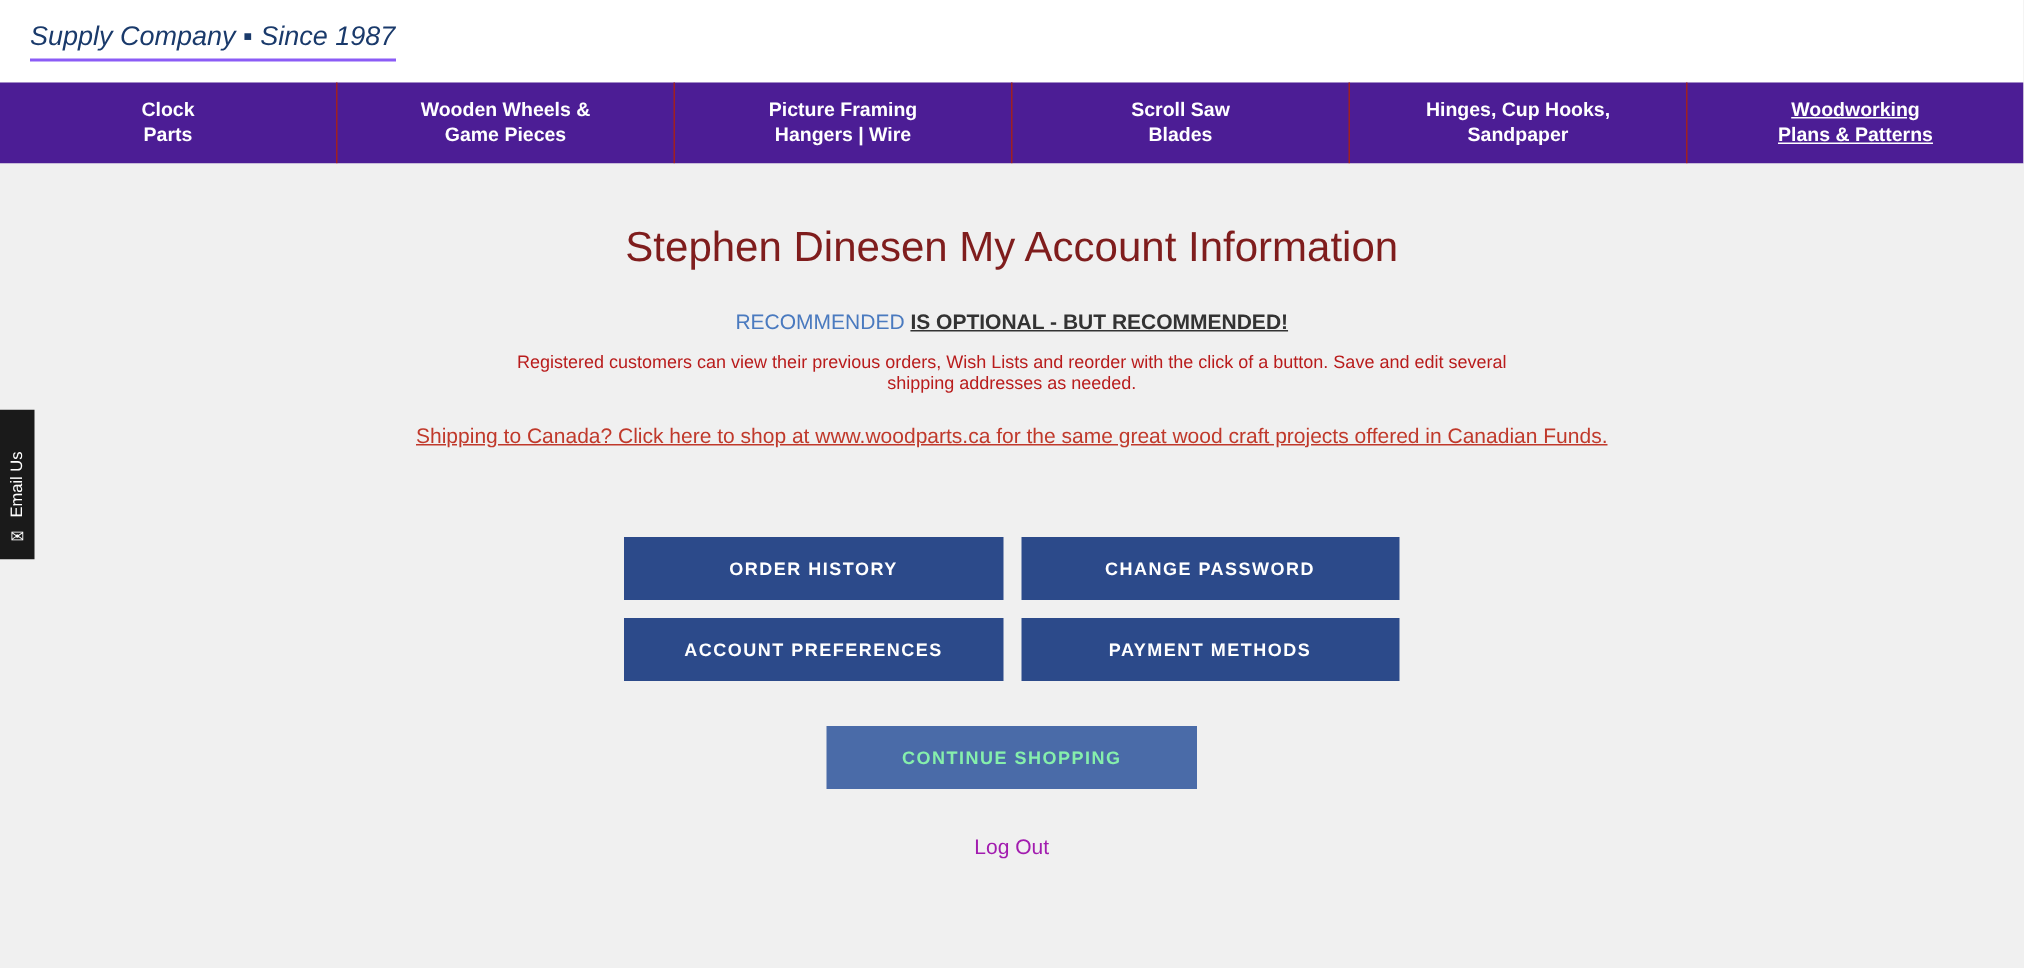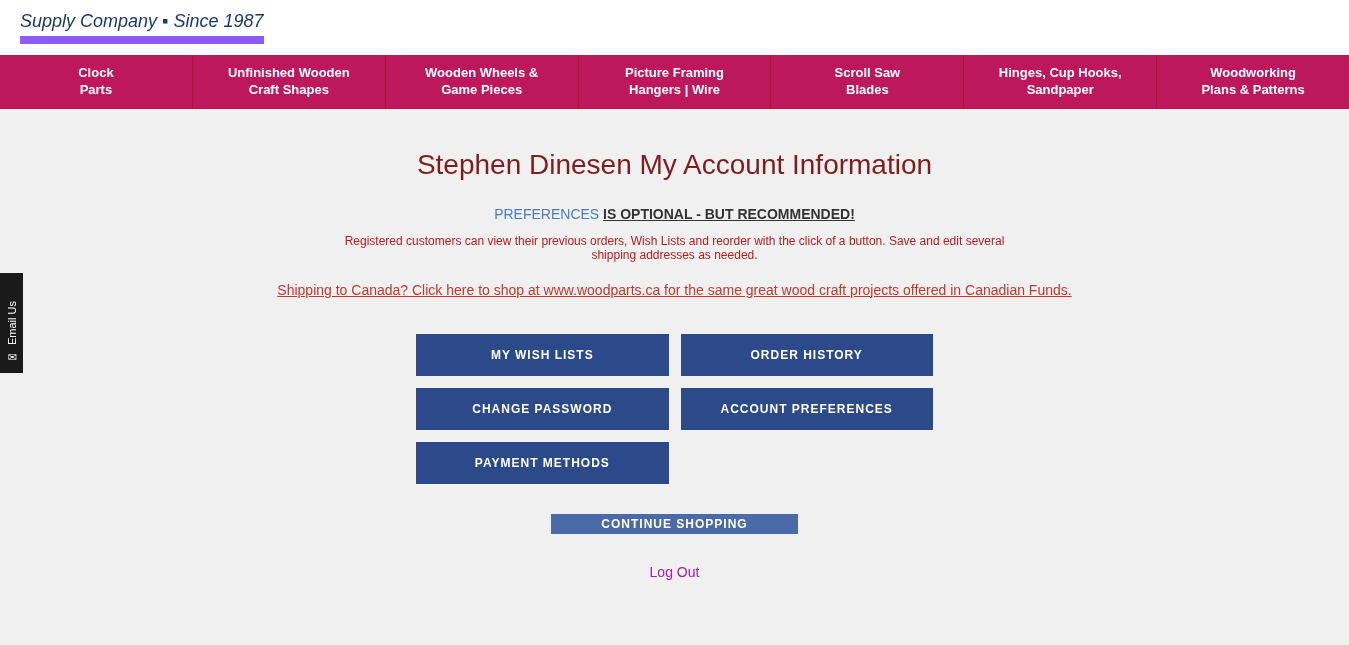--- a/index.html
+++ b/index.html
@@ -10,42 +10,42 @@
       background: #fff;
       padding: 8px 20px;
       display: flex;
       align-items: center;
       height: 55px;
     }
     .logo-text {
       font-size: 18px;
       color: #1a3a6b;
       font-style: italic;
-      border-bottom: 8px solid #8b5cf6;
+      border-bottom: 2px solid #8b5cf6;
       padding-bottom: 4px;
     }
 
     
     .nav {
-      background: #be185d;
+      background: #4c1d95;
       display: flex;
       width: 100%;
     }
     .nav-item {
       flex: 1;
       color: #fff;
       text-align: center;
       padding: 10px 8px;
       font-size: 13px;
       font-weight: bold;
       cursor: pointer;
       border-right: 1px solid #a02020;
       line-height: 1.3;
     }
-    .nav-item:last-child { border-right: none; }
+    .nav-item:last-child { border-right: none; text-decoration: underline; }
 
     
     .main-content {
       background: #f0f0f0;
       padding: 40px 20px;
       text-align: center;
       min-height: 480px;
       position: relative;
     }
 
@@ -68,21 +68,21 @@
       color: #b91c1c;
       margin-bottom: 20px;
       max-width: 700px;
       margin-left: auto;
       margin-right: auto;
     }
 
     .canada-text {
       color: #c0392b;
       font-size: 14px;
-      margin-bottom: 36px;
+      margin-bottom: 60px;
       max-width: 800px;
       margin-left: auto;
       margin-right: auto;
     }
     .canada-text a { color: #c0392b; }
 
     
     .buttons-grid {
       display: inline-grid;
       grid-template-columns: 1fr 1fr;
@@ -97,23 +97,23 @@
       font-size: 12px;
       font-weight: bold;
       letter-spacing: 1px;
       cursor: pointer;
       text-transform: uppercase;
       min-width: 180px;
     }
 
     .continue-btn {
       background: #4a6ba8;
-      color: #ffffff;
+      color: #86efac;
       border: none;
-      padding: 3px 50px;
+      padding: 14px 50px;
       font-size: 12px;
       font-weight: bold;
       letter-spacing: 1px;
       cursor: pointer;
       text-transform: uppercase;
       margin-bottom: 20px;
     }
 
     .logout-link {
       display: block;
@@ -154,44 +154,42 @@
     <span>Email Us</span>
   </div>
 </div>
 
 <header class="header">
   <div class="logo-text">Supply Company ▪ Since 1987</div>
 </header>
 
 <nav class="nav">
   <div class="nav-item">Clock<br>Parts</div>
-  <div class="nav-item">Unfinished Wooden<br>Craft Shapes</div>
   <div class="nav-item">Wooden Wheels &amp;<br>Game Pieces</div>
   <div class="nav-item">Picture Framing<br>Hangers | Wire</div>
   <div class="nav-item">Scroll Saw<br>Blades</div>
   <div class="nav-item">Hinges, Cup Hooks,<br>Sandpaper</div>
   <div class="nav-item">Woodworking<br>Plans &amp; Patterns</div>
 </nav>
 
 <main class="main-content">
   <h1 class="page-title">Stephen Dinesen My Account Information</h1>
 
   <p class="registration-text">
-    <span class="reg-blue">PREFERENCES</span>
+    <span class="reg-blue">RECOMMENDED</span>
     <span class="reg-bold"> IS OPTIONAL - BUT RECOMMENDED!</span>
   </p>
 
   <p class="info-text">Registered customers can view their previous orders, Wish Lists and reorder with the click of a button. Save and edit several shipping addresses as needed.</p>
 
   <p class="canada-text">
     <a href="#">Shipping to Canada? Click here to shop at www.woodparts.ca for the same great wood craft projects offered in Canadian Funds.</a>
   </p>
 
   <div class="buttons-grid">
-    <button class="account-btn">MY WISH LISTS</button>
     <button class="account-btn">ORDER HISTORY</button>
     <button class="account-btn">CHANGE PASSWORD</button>
     <button class="account-btn">ACCOUNT PREFERENCES</button>
     <button class="account-btn">PAYMENT METHODS</button>
   </div>
 
   <br>
   <button class="continue-btn">CONTINUE SHOPPING</button>
   <br>
   <a href="#" class="logout-link">Log Out</a>

